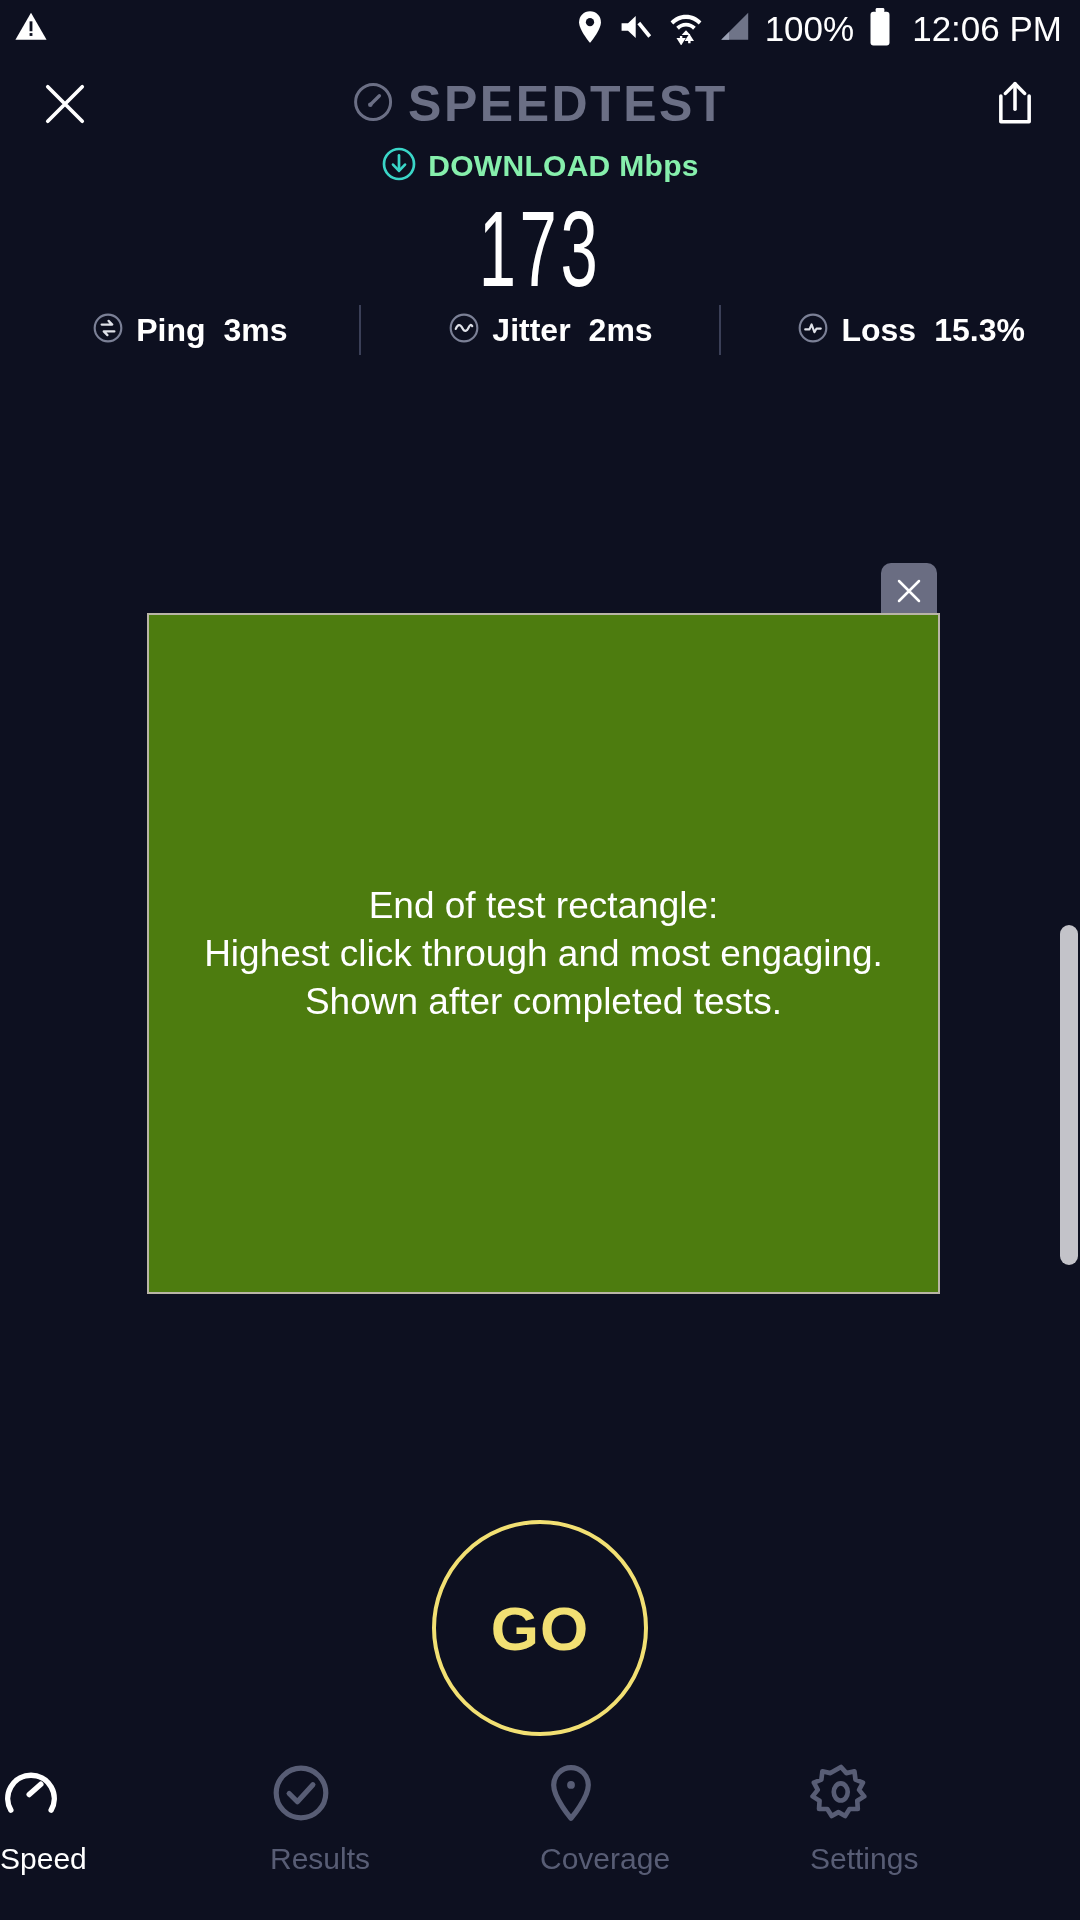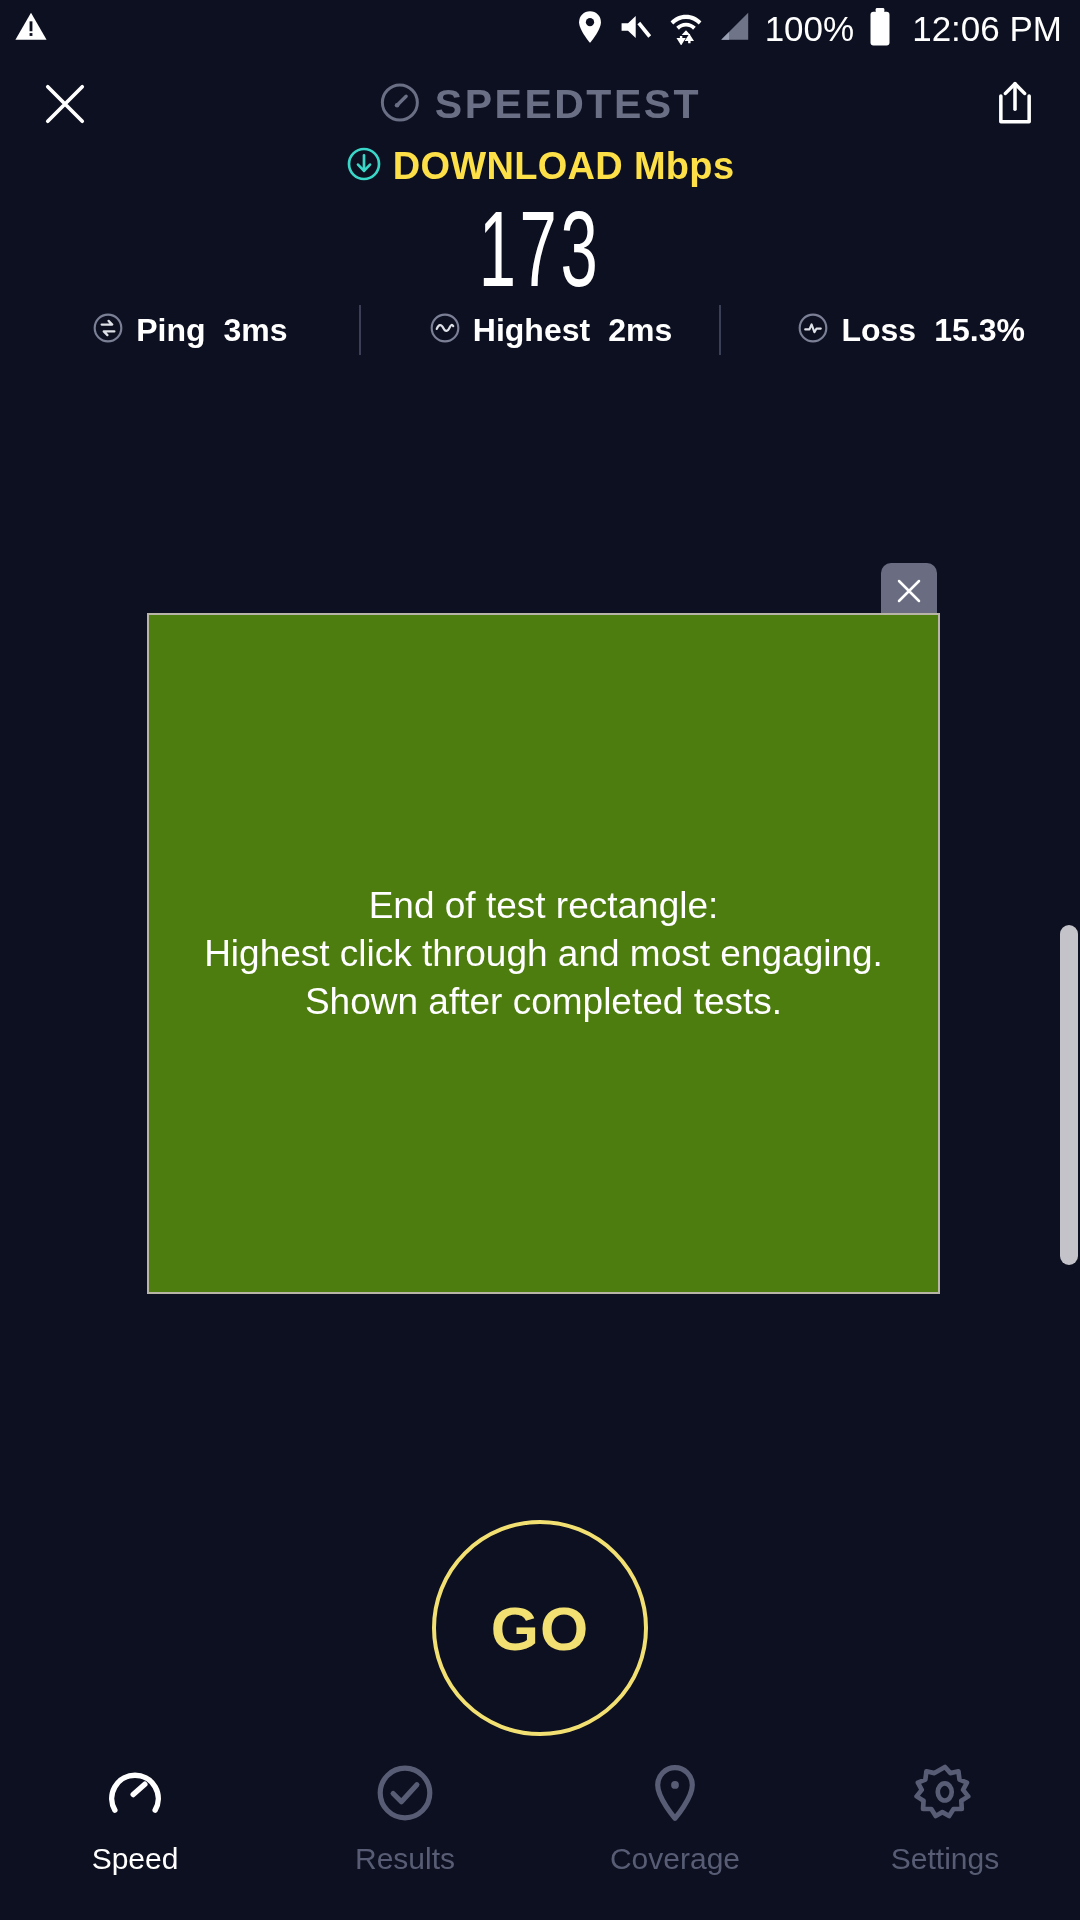--- a/index.html
+++ b/index.html
@@ -38,21 +38,21 @@
   .hdr-close{
     position:absolute; left:36px; top:50%; transform:translateY(-50%);
     width:58px; height:58px; display:flex; align-items:center; justify-content:center;
     cursor:pointer;
   }
   .hdr-brand{
     position:absolute; left:50%; top:50%; transform:translate(-50%,-50%);
     display:flex; align-items:center; gap:14px;
   }
   .hdr-brand-text{
-    color:#6b6f85; font-size:41px; font-weight:bold; letter-spacing:2.5px;
+    color:#6b6f85; font-size:50px; font-weight:bold; letter-spacing:2.5px;
   }
   .hdr-share{
     position:absolute; right:36px; top:50%; transform:translateY(-50%);
     width:58px; height:58px; display:flex; align-items:center; justify-content:center;
     cursor:pointer;
   }
 
   
   .results{
     position:absolute; top:145px; left:0; width:1080px;
@@ -61,21 +61,21 @@
     display:flex; width:1080px;
   }
   .res-col{
     flex:1; display:flex; flex-direction:column; align-items:center;
   }
   .res-label{
     display:flex; align-items:center; gap:11px;
     height:42px;
   }
   .res-label-txt{
-    color:#fde047; font-size:38px; font-weight:bold; letter-spacing:0.3px;
+    color:#86efac; font-size:30px; font-weight:bold; letter-spacing:0.3px;
   }
   .res-label-txt .unit{ font-weight:bold; }
   .res-value{
     color:#ffffff;
     font-size:108px;
     line-height:112px;
     font-weight:300;
     font-family:"Liberation Sans Narrow","Liberation Sans", sans-serif;
     transform:scaleX(0.62);
     letter-spacing:6px;
@@ -151,21 +151,21 @@
     color:#f2e073; font-size:62px; font-weight:bold; letter-spacing:1px;
   }
 
   
   .bottomnav{
     position:absolute; bottom:0; left:0; width:1080px; height:170px;
     display:flex; align-items:flex-start; background:#0d1020;
     padding-top:12px;
   }
   .nav-item{
-    flex:1; display:flex; flex-direction:column; align-items:center; gap:14px;
+    flex:1; display:flex; flex-direction:column; align-items:flex-start; gap:14px;
     cursor:pointer;
   }
   .nav-label{
     font-size:30px;
   }
   .nav-item.active .nav-label{ color:#ffffff; }
   .nav-item.inactive .nav-label{ color:#585d75; }
 </style>
 </head>
 <body>
@@ -293,21 +293,21 @@
 
   <div class="metric-div"></div>
 
   <div class="metric">
     <span>
       <svg width="34" height="34" viewBox="0 0 24 24">
         <circle cx="12" cy="12" r="9.4" stroke="#7b8096" stroke-width="1.5" fill="none"></circle>
         <path d="M6.2 12.6 C7.6 9.2 9.4 9.2 10.8 12 C12.2 14.8 14 14.8 15.4 11.4 C16.2 9.6 17 9.4 17.8 10.6" stroke="#dfe1e8" stroke-width="1.6" fill="none" stroke-linecap="round"></path>
       </svg>
     </span>
-    <span class="metric-name">Highest</span>
+    <span class="metric-name">Jitter</span>
     <span class="metric-val">2ms</span>
   </div>
 
   <div class="metric-div"></div>
 
   <div class="metric">
     <span>
       <svg width="34" height="34" viewBox="0 0 24 24">
         <circle cx="12" cy="12" r="9.4" stroke="#7b8096" stroke-width="1.5" fill="none"></circle>
         <path d="M6.5 13 L9.5 13 L11 9.5 L13 15 L14.5 12.4 L17.5 12.4" stroke="#dfe1e8" stroke-width="1.5" fill="none" stroke-linecap="round" stroke-linejoin="round"></path>

